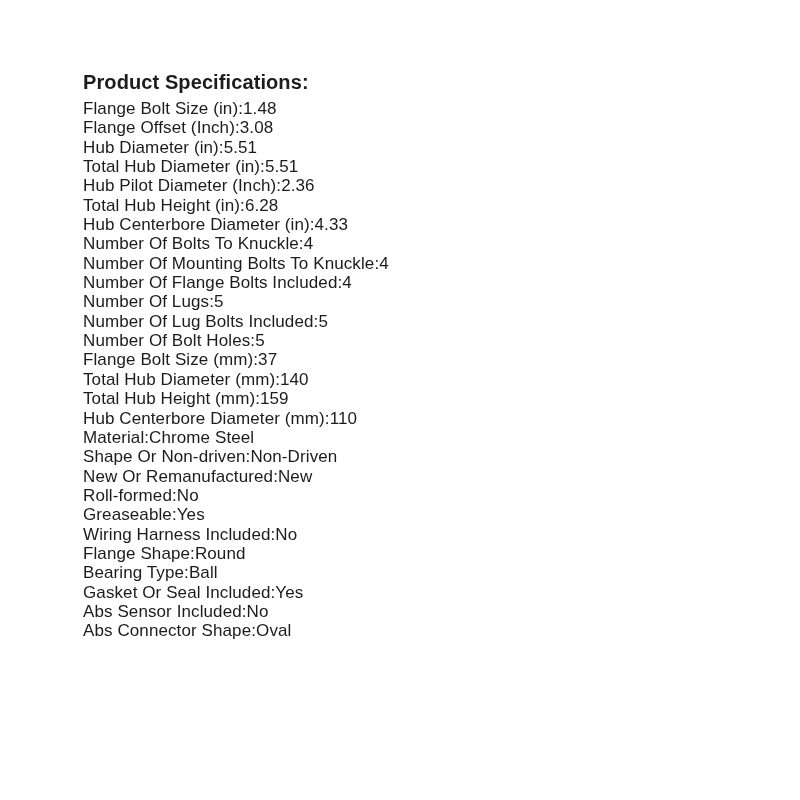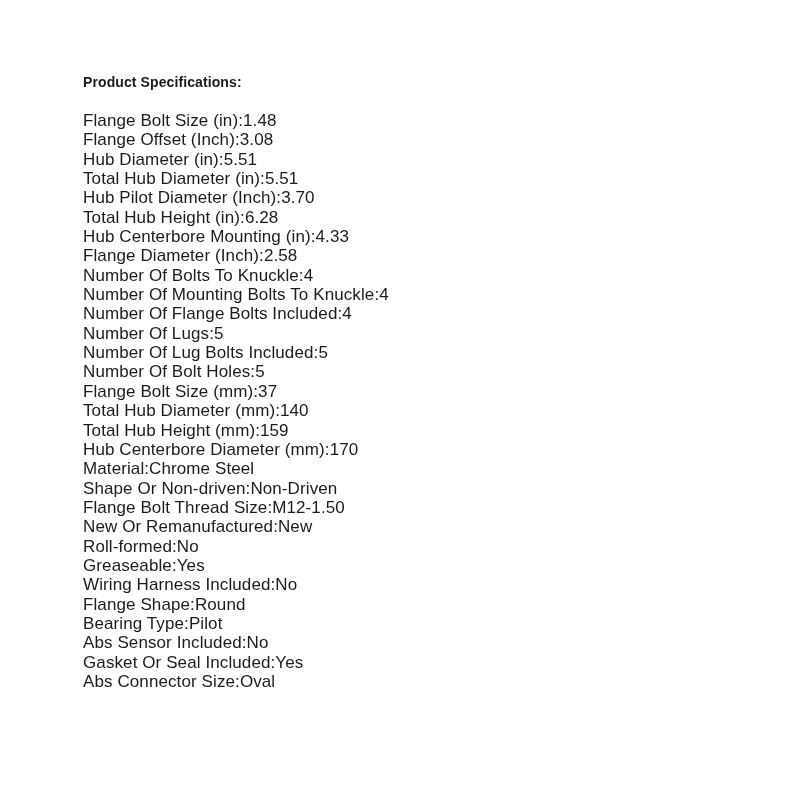--- a/index.html
+++ b/index.html
@@ -15,63 +15,61 @@
     position: relative;
   }
   .specs-block {
     position: absolute;
     left: 83px;
     top: 72px;
     color: #1c1c1c;
   }
   .spec-title {
     font-weight: 700;
-    font-size: 14px;
+    font-size: 20px;
     line-height: 21px;
-    margin-bottom: 18px;
+    margin-bottom: 6px;
     white-space: nowrap;
     letter-spacing: 0.1px;
   }
   .spec-line {
     font-size: 17px;
     line-height: 19.35px;
     white-space: nowrap;
     letter-spacing: 0.1px;
   }
 </style>
 </head>
 <body>
 
 <div class="specs-block">
   <div class="spec-title">Product Specifications:</div>
   <div class="spec-list">
       <div class="spec-line"><span>Flange Bolt Size (in)</span><span>:</span><span>1.48</span></div>
       <div class="spec-line"><span>Flange Offset (Inch)</span><span>:</span><span>3.08</span></div>
       <div class="spec-line"><span>Hub Diameter (in)</span><span>:</span><span>5.51</span></div>
       <div class="spec-line"><span>Total Hub Diameter (in)</span><span>:</span><span>5.51</span></div>
-      <div class="spec-line"><span>Hub Pilot Diameter (Inch)</span><span>:</span><span>3.70</span></div>
+      <div class="spec-line"><span>Hub Pilot Diameter (Inch)</span><span>:</span><span>2.36</span></div>
       <div class="spec-line"><span>Total Hub Height (in)</span><span>:</span><span>6.28</span></div>
-      <div class="spec-line"><span>Hub Centerbore Mounting (in)</span><span>:</span><span>4.33</span></div>
-      <div class="spec-line"><span>Flange Diameter (Inch)</span><span>:</span><span>2.58</span></div>
+      <div class="spec-line"><span>Hub Centerbore Diameter (in)</span><span>:</span><span>4.33</span></div>
       <div class="spec-line"><span>Number Of Bolts To Knuckle</span><span>:</span><span>4</span></div>
       <div class="spec-line"><span>Number Of Mounting Bolts To Knuckle</span><span>:</span><span>4</span></div>
       <div class="spec-line"><span>Number Of Flange Bolts Included</span><span>:</span><span>4</span></div>
       <div class="spec-line"><span>Number Of Lugs</span><span>:</span><span>5</span></div>
       <div class="spec-line"><span>Number Of Lug Bolts Included</span><span>:</span><span>5</span></div>
       <div class="spec-line"><span>Number Of Bolt Holes</span><span>:</span><span>5</span></div>
       <div class="spec-line"><span>Flange Bolt Size (mm)</span><span>:</span><span>37</span></div>
       <div class="spec-line"><span>Total Hub Diameter (mm)</span><span>:</span><span>140</span></div>
       <div class="spec-line"><span>Total Hub Height (mm)</span><span>:</span><span>159</span></div>
-      <div class="spec-line"><span>Hub Centerbore Diameter (mm)</span><span>:</span><span>170</span></div>
+      <div class="spec-line"><span>Hub Centerbore Diameter (mm)</span><span>:</span><span>110</span></div>
       <div class="spec-line"><span>Material</span><span>:</span><span>Chrome Steel</span></div>
       <div class="spec-line"><span>Shape Or Non-driven</span><span>:</span><span>Non-Driven</span></div>
-      <div class="spec-line"><span>Flange Bolt Thread Size</span><span>:</span><span>M12-1.50</span></div>
       <div class="spec-line"><span>New Or Remanufactured</span><span>:</span><span>New</span></div>
       <div class="spec-line"><span>Roll-formed</span><span>:</span><span>No</span></div>
       <div class="spec-line"><span>Greaseable</span><span>:</span><span>Yes</span></div>
       <div class="spec-line"><span>Wiring Harness Included</span><span>:</span><span>No</span></div>
       <div class="spec-line"><span>Flange Shape</span><span>:</span><span>Round</span></div>
-      <div class="spec-line"><span>Bearing Type</span><span>:</span><span>Pilot</span></div>
+      <div class="spec-line"><span>Bearing Type</span><span>:</span><span>Ball</span></div>
+      <div class="spec-line"><span>Gasket Or Seal Included</span><span>:</span><span>Yes</span></div>
       <div class="spec-line"><span>Abs Sensor Included</span><span>:</span><span>No</span></div>
-      <div class="spec-line"><span>Gasket Or Seal Included</span><span>:</span><span>Yes</span></div>
-      <div class="spec-line"><span>Abs Connector Size</span><span>:</span><span>Oval</span></div>
+      <div class="spec-line"><span>Abs Connector Shape</span><span>:</span><span>Oval</span></div>
     </div>
 </div>
 
 </body></html>

